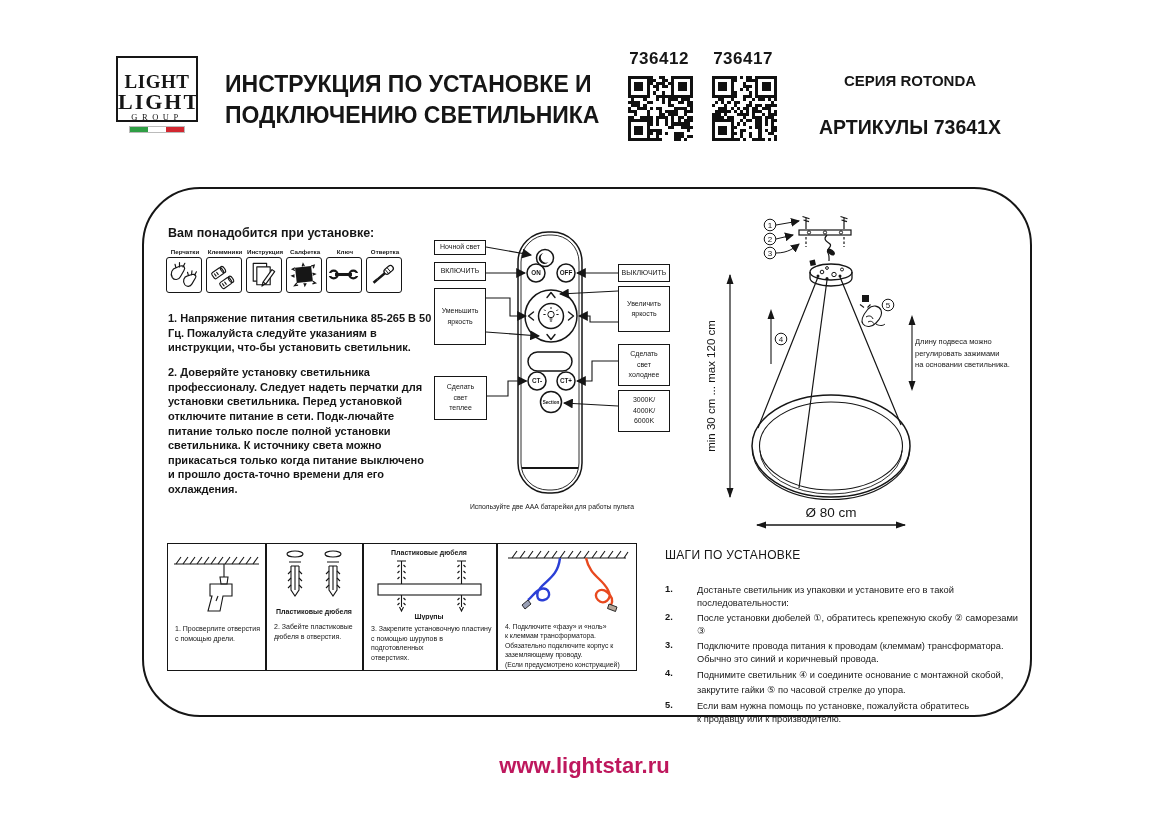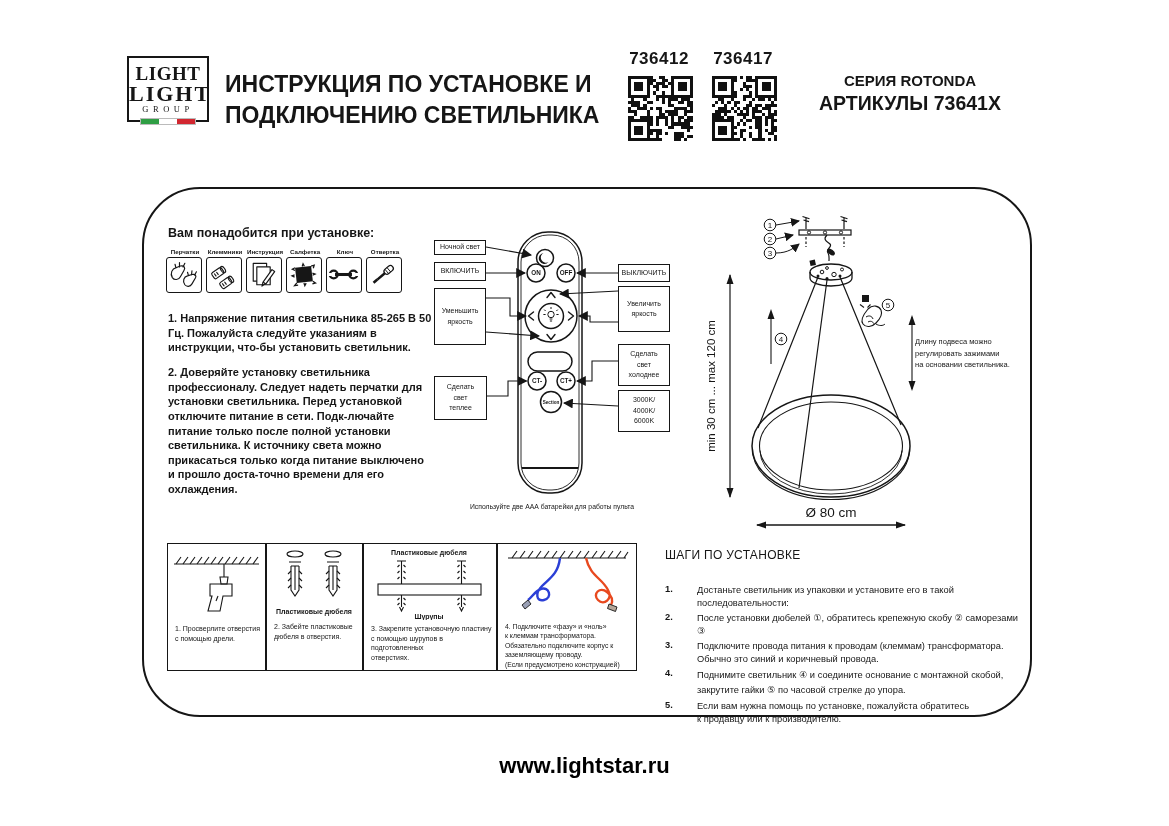--- a/index.html
+++ b/index.html
@@ -2,34 +2,34 @@
 <html><head>
 <meta charset="utf-8">
 <style>
   html,body{margin:0;padding:0;background:#fff;}
   .page{position:relative;width:1169px;height:826px;background:#fff;overflow:hidden;
         font-family:"Liberation Sans",sans-serif;color:#161616;}
   svg{display:block;}
   svg text{font-family:"Liberation Sans",sans-serif;fill:#161616;}
   .abs{position:absolute;}
   
-  .logo{left:127px;top:56px;width:82px;height:66px;border:2px solid #161616;text-align:center;
-        font-family:"Liberation Serif",serif;box-sizing:border-box;padding-top:7px;}
+  .logo{left:116px;top:56px;width:82px;height:66px;border:2px solid #161616;text-align:center;
+        font-family:"Liberation Serif",serif;box-sizing:border-box;padding-top:15px;}
   .logo .w1{font-size:19px;font-weight:bold;letter-spacing:.5px;line-height:18px;}
   .logo .w2{font-size:22px;font-weight:bold;letter-spacing:2px;line-height:21px;}
   .logo .w3{font-size:8.5px;letter-spacing:4.5px;line-height:11px;}
   .flag{width:54px;height:5px;margin:4px auto 0;display:flex;outline:1px solid #bbb;}
   .flag span{flex:1;}
   .title{left:225px;top:69px;font-size:23px;font-weight:bold;line-height:1.33;white-space:pre-line;}
   .qrnum{top:49px;width:64px;text-align:center;font-size:17px;font-weight:bold;letter-spacing:.5px;}
   .qr{display:grid;grid-template-columns:repeat(21,3.1px);grid-auto-rows:3.1px;top:76px;}
   .qr .on{background:#111;}
   .series-block{left:790px;top:72px;width:240px;text-align:center;}
   .series{font-size:15px;font-weight:bold;}
-  .articles{font-size:19.5px;font-weight:bold;margin-top:3px;}
+  .articles{font-size:19.5px;font-weight:bold;margin-top:27px;}
   
   .sheet{left:142px;top:187px;width:886px;height:526px;border:2px solid #161616;border-radius:58px;}
   .needs-title{left:168px;top:226px;font-size:12.5px;font-weight:bold;}
   .tools{left:166px;top:247px;display:flex;gap:2px;}
   .tool{width:38px;text-align:center;}
   .tool .tl{font-size:6.2px;font-weight:bold;height:10px;line-height:10px;}
   .tool .tb{width:36px;height:36px;border:1.6px solid #161616;border-radius:3px;box-sizing:border-box;}
   .para{left:168px;width:264px;font-size:11px;font-weight:bold;line-height:1.33;}
   
   .callout{border:1.3px solid #161616;display:flex;align-items:center;justify-content:center;
@@ -38,21 +38,21 @@
   .lamp-note{left:915px;top:336px;width:115px;font-size:7.5px;line-height:1.55;white-space:pre-line;}
   
   .panel{border:1.6px solid #161616;background:#fff;box-sizing:border-box;}
   .cap{position:absolute;left:7px;right:3px;font-size:7px;line-height:1.38;white-space:pre-line;}
   
   .steps-title{left:665px;top:548px;font-size:12px;letter-spacing:.3px;}
   .steps{left:665px;top:584px;width:360px;}
   .step{display:flex;margin-bottom:2.5px;}
   .step .n{width:32px;font-size:9.3px;font-weight:bold;flex:none;}
   .step .t{font-size:9.3px;line-height:1.38;white-space:pre-line;}
-  .footer{left:0;right:0;top:753px;text-align:center;font-size:22px;font-weight:bold;color:#000000;text-decoration:none;display:block;}
+  .footer{left:0;right:0;top:753px;text-align:center;font-size:22px;font-weight:bold;color:#be185d;text-decoration:none;display:block;}
 </style>
 </head>
 <body>
 
 <div class="page">
 
   <div class="abs logo">
     <div class="w1">LIGHT</div>
     <div class="w2">LIGHT</div>
     <div class="w3">GROUP</div>

